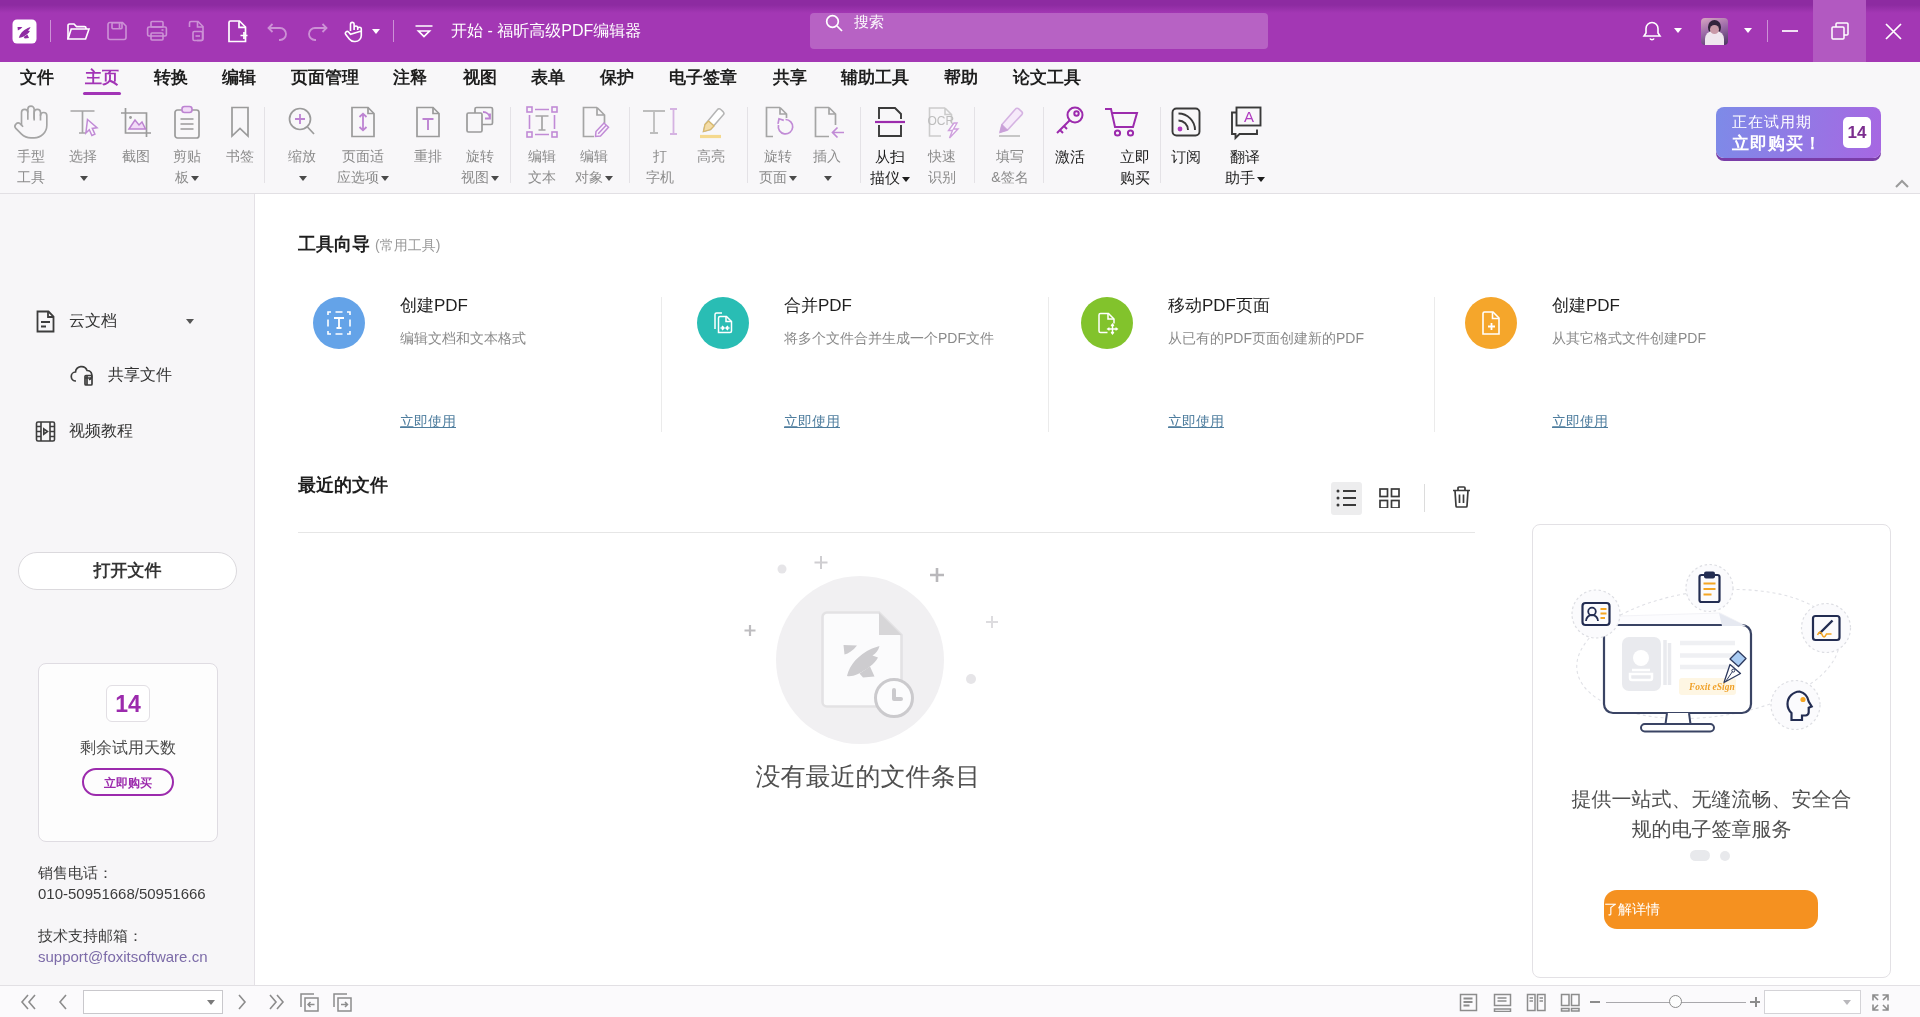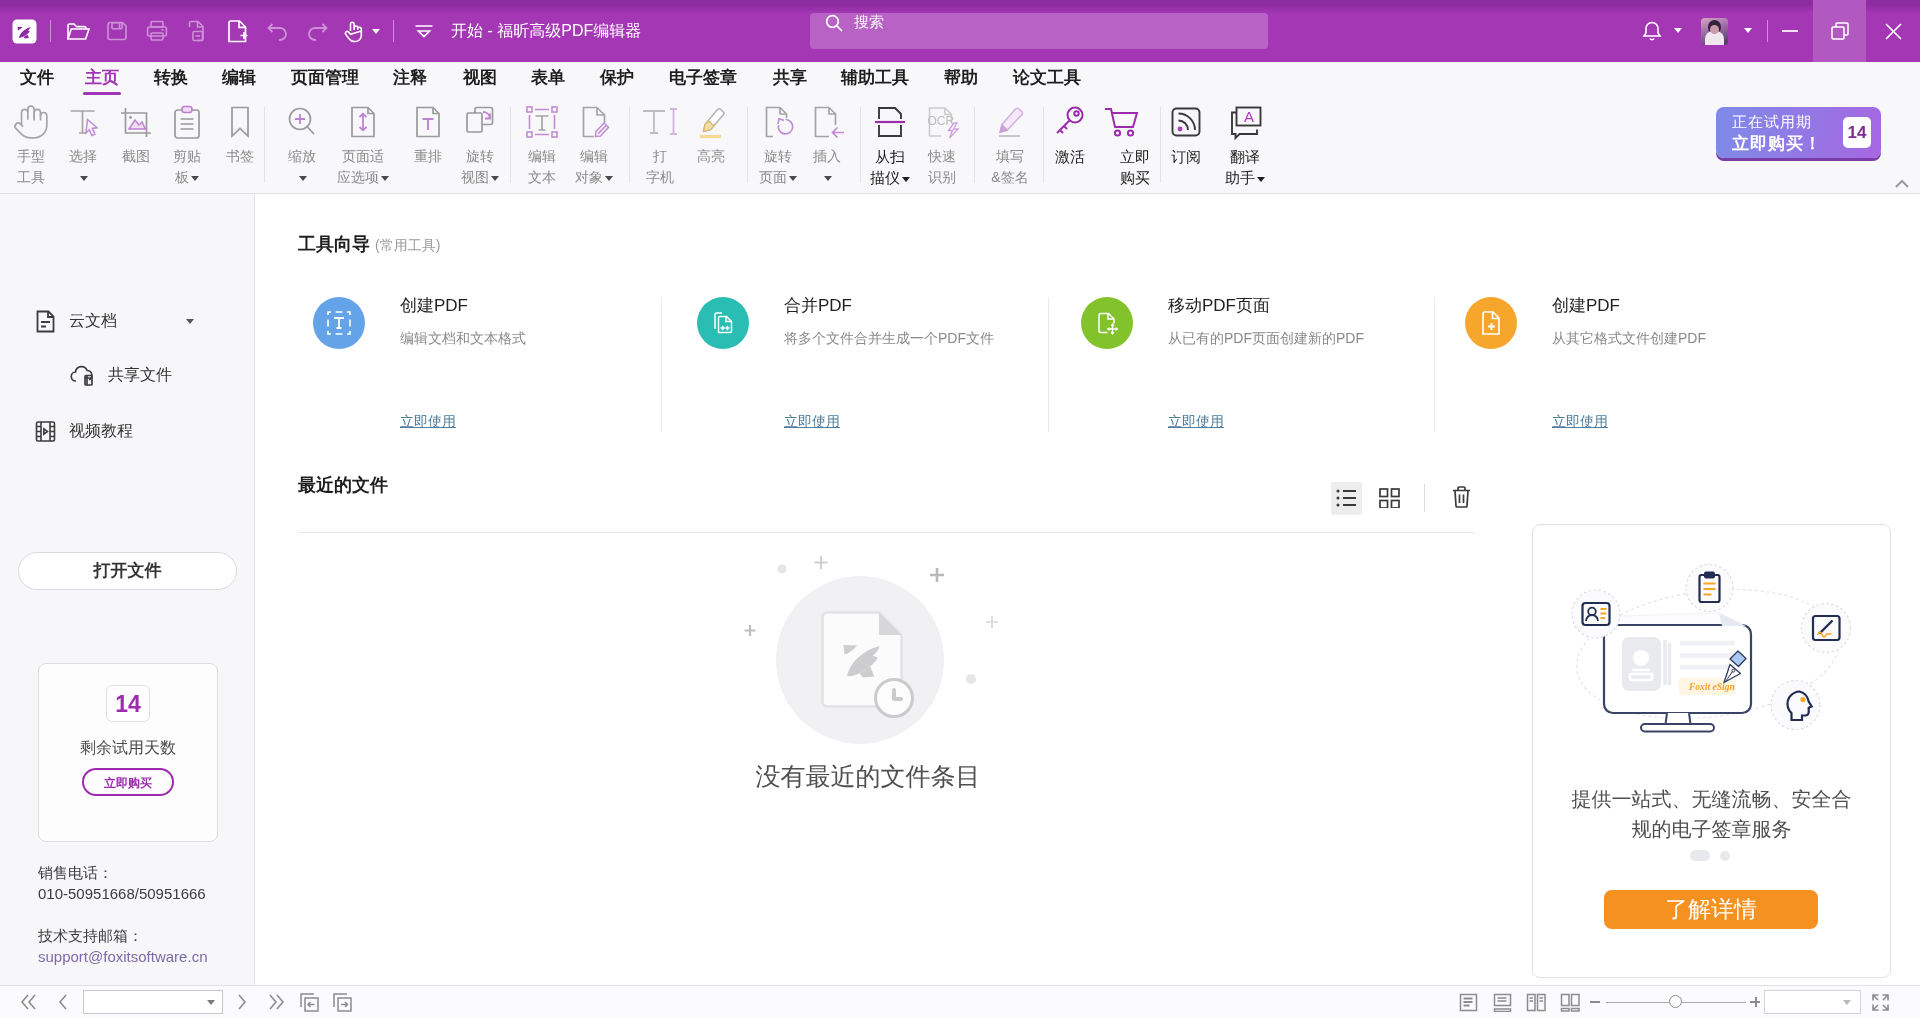--- a/index.html
+++ b/index.html
@@ -474,21 +474,21 @@
     <path d="M26 73 V84 M20.5 78.5 H31.5" stroke="#BEBDC0" stroke-width="2.2"></path>
     <path d="M268 64 V76 M262 70 H274" stroke="#DDDCDF" stroke-width="2"></path>
     <circle cx="247" cy="127" r="5" fill="#E6E5E8"></circle>
   </svg>
   <div style="position:absolute;left:0px;top:566px;width:1224px;text-align:center;font-size:25px;color:#4F4F4F;">没有最近的文件条目</div>
 
   <div style="position:absolute;left:1276px;top:330px;width:359px;height:454px;background:#fff;border:1px solid #E3E1E5;border-radius:8px;"></div>
   <div style="position:absolute;left:1292px;top:590px;width:327px;text-align:center;font-size:20px;color:#4F4F4F;line-height:30px;">提供一站式、无缝流畅、安全合<br>规的电子签章服务</div>
   <div style="position:absolute;left:1434px;top:656px;width:20px;height:11px;border-radius:5.5px;background:#E8E9EC;"></div>
   <div style="position:absolute;left:1464px;top:657px;width:10px;height:10px;border-radius:50%;background:#E8E9EC;"></div>
-  <div style="position:absolute;left:1348px;top:696px;width:214px;height:39px;background:#F59120;border-radius:8px;color:#fff;font-size:23px;text-align:center;line-height:39px;">了解详情</div>
+  <div style="position:absolute;left:1348px;top:696px;width:214px;height:39px;background:#F59120;border-radius:13px;color:#fff;font-size:14px;line-height:39px;">了解详情</div>
   <svg style="position:absolute;left:1300px;top:368px;" width="310" height="180" viewBox="0 0 310 180" fill="none">
     <ellipse cx="152" cy="92" rx="132" ry="63" stroke="#E0E1E6" stroke-width="1.1" stroke-dasharray="3 3" transform="rotate(-7 152 92)"></ellipse>
     <path d="M60 63 L64 54 L164 51 L190 64" fill="#FCFCFE" stroke="#F3F3F7" stroke-width="1"></path>
     <rect x="48" y="63" width="147" height="88" rx="9" fill="#fff" stroke="#3A4464" stroke-width="2.2"></rect>
     <path d="M163 51 L190 64 L166 64 Z" fill="#E6E9F1"></path>
     <rect x="66" y="75" width="39" height="54" rx="7" fill="#E9EAEE"></rect>
     <circle cx="85" cy="96" r="8" fill="#fff"></circle>
     <path d="M74 112 h22 v4 a2 2 0 0 1 -2 2 h-18 a2 2 0 0 1 -2 -2 Z M76 108 h18" stroke="#fff" stroke-width="2.5"></path>
     <path d="M109 78 V123 M113.5 81 V123" stroke="#E9EAEE" stroke-width="3.5"></path>
     <path d="M124 81 H179 M124 93.5 H179 M124 105 H179" stroke="#EFF0F3" stroke-width="4.5"></path>

